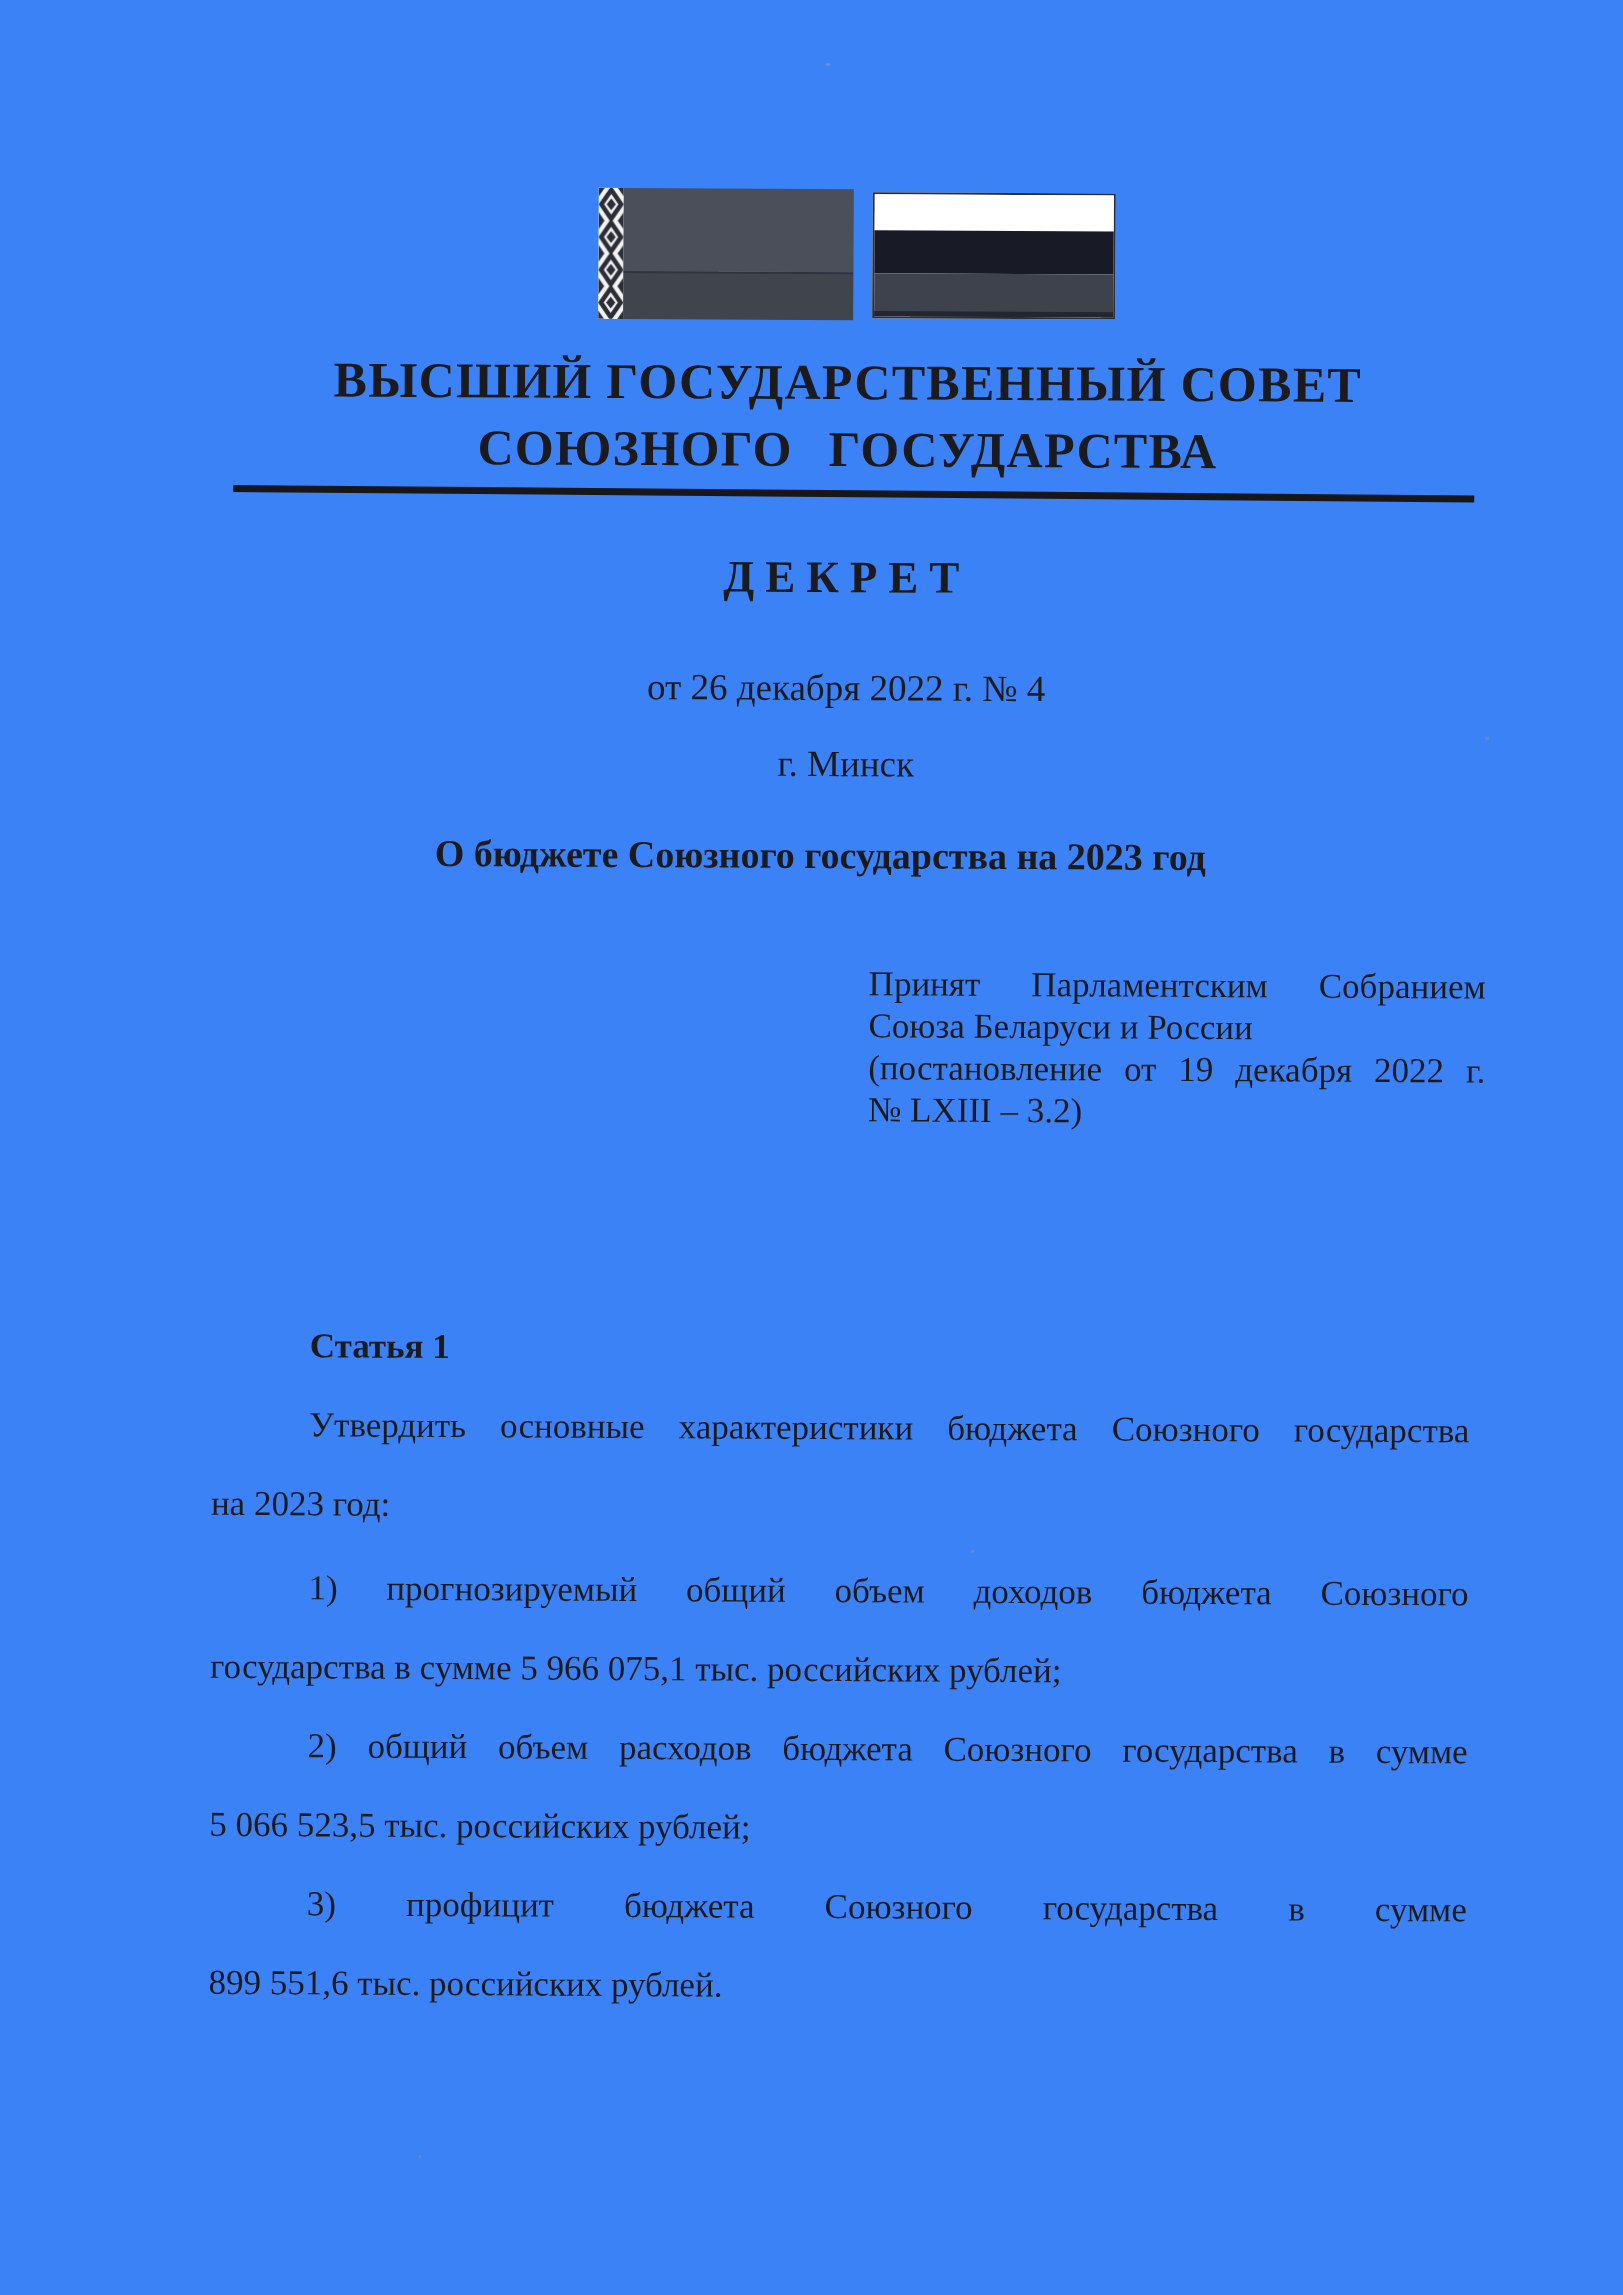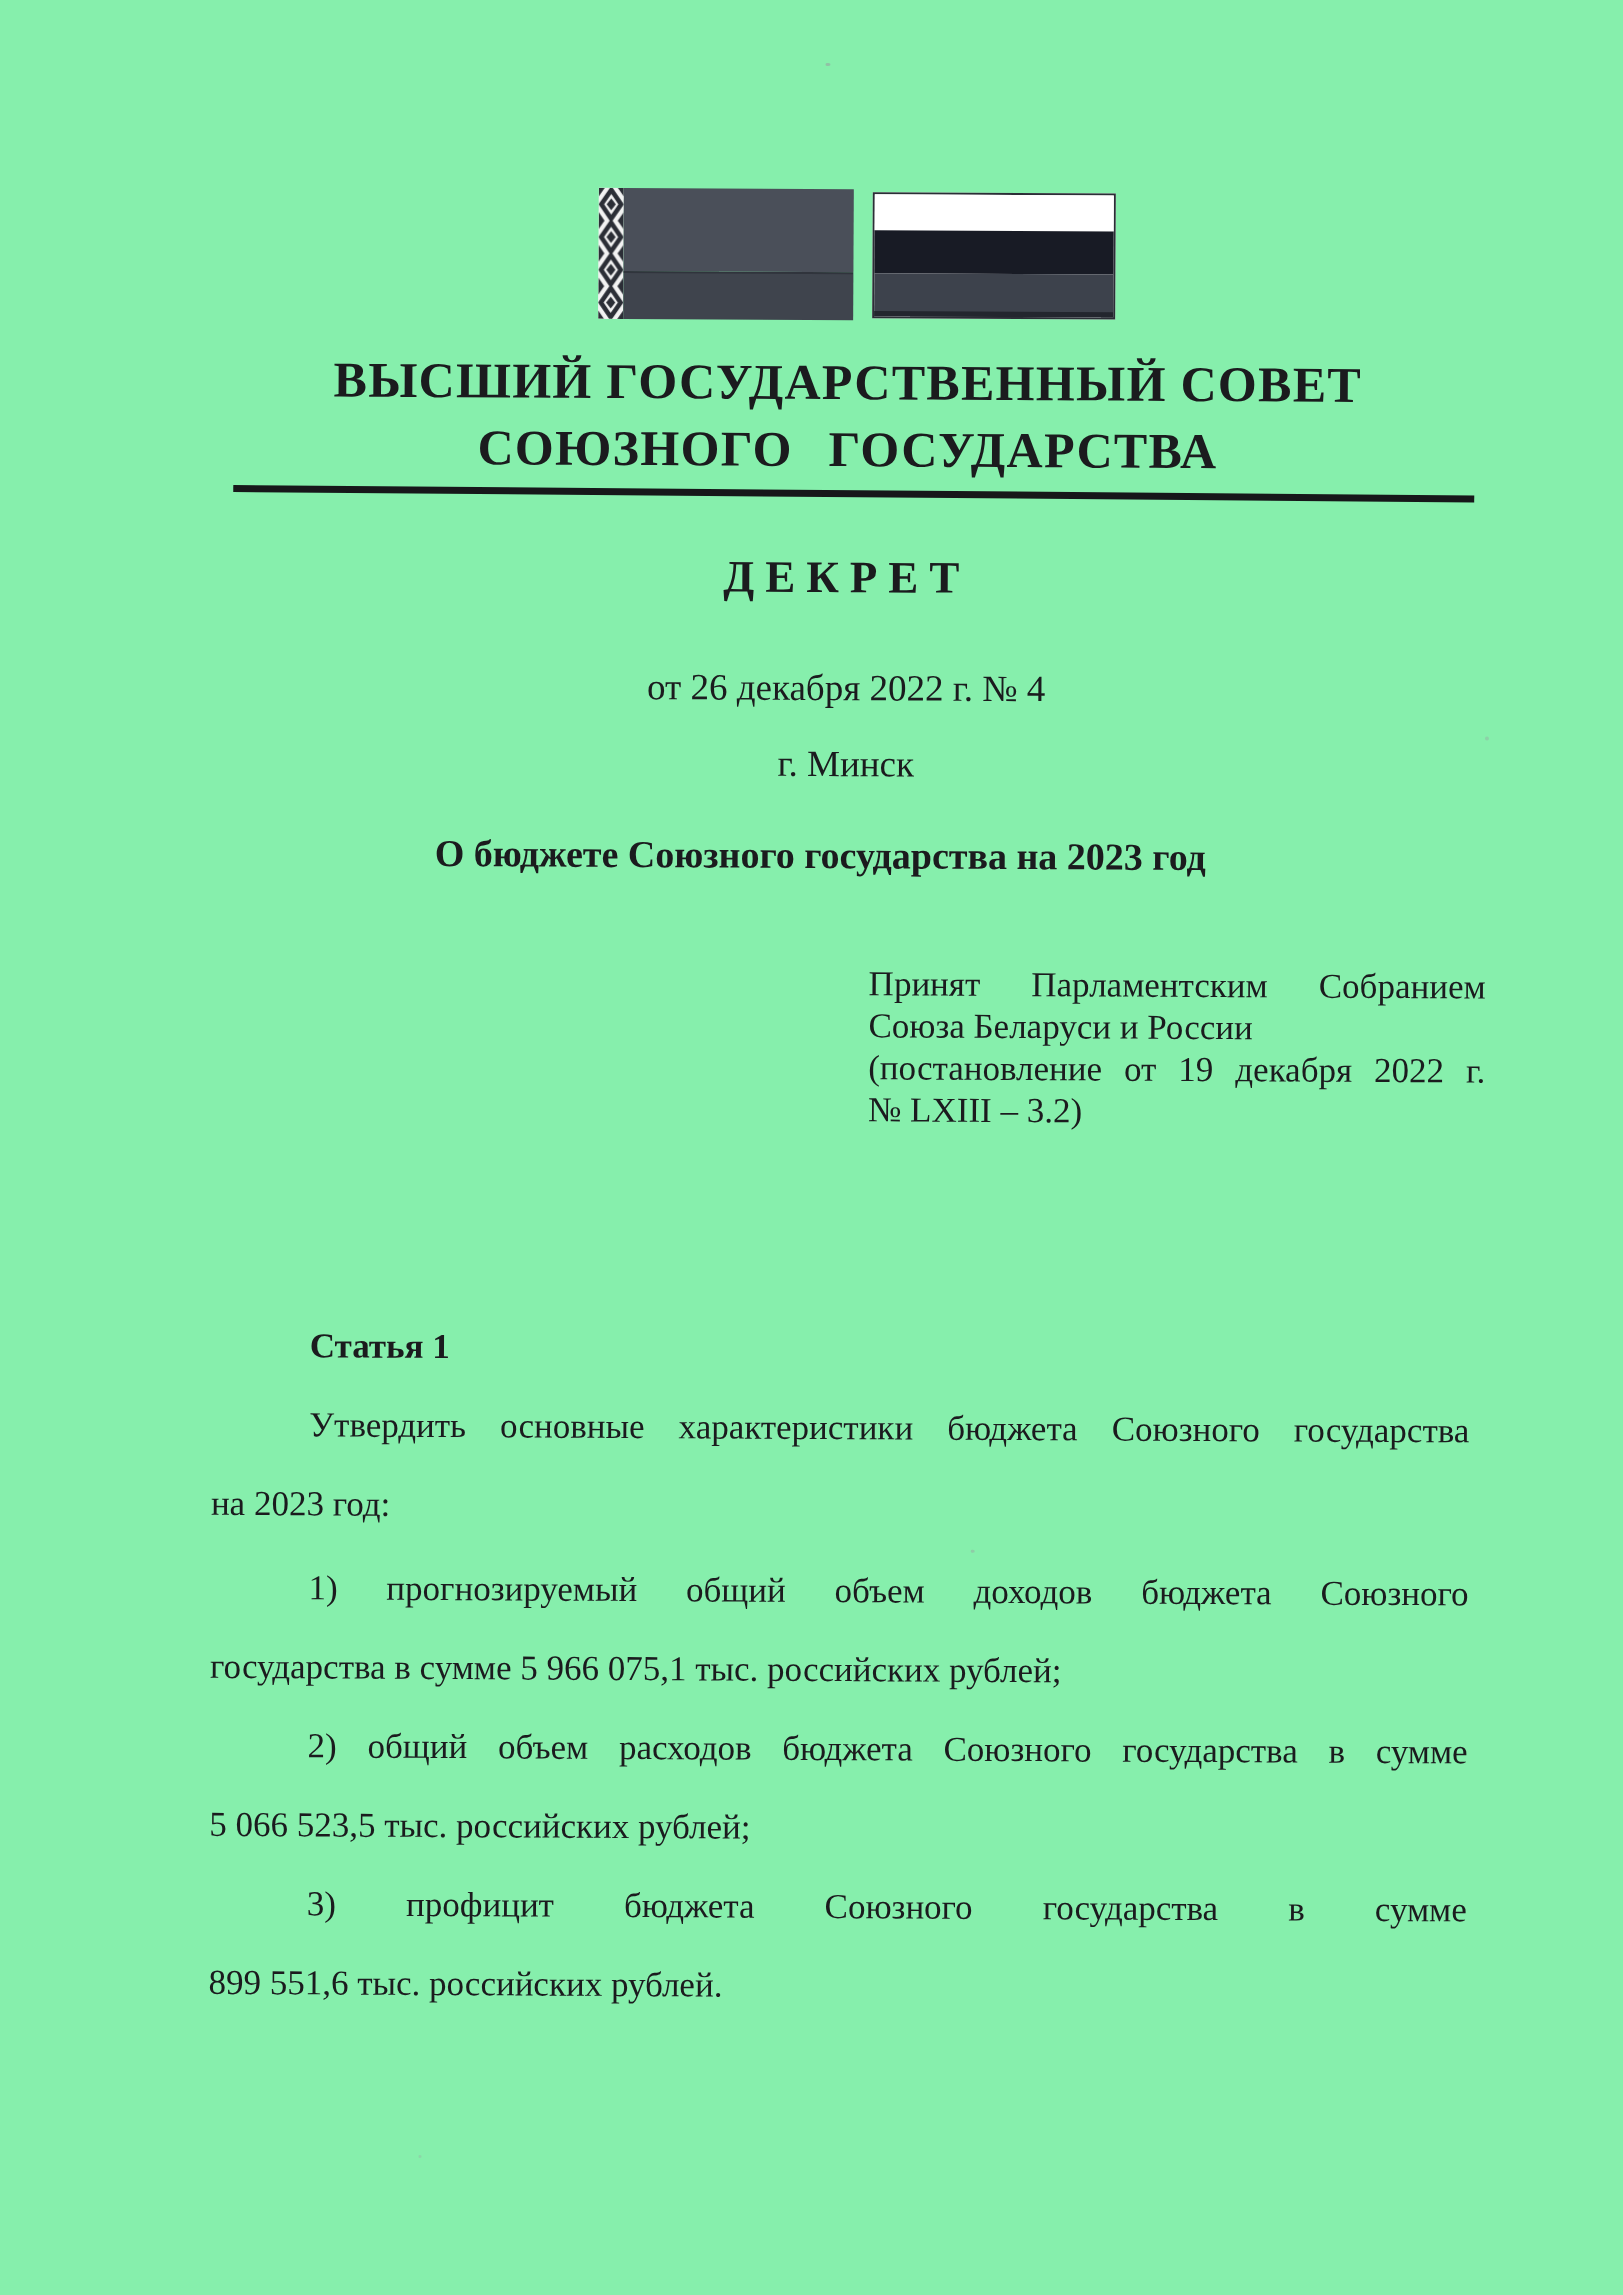--- a/index.html
+++ b/index.html
@@ -4,21 +4,21 @@
 <style>
   html, body {
     margin: 0;
     padding: 0;
     background: #ffffff;
   }
   .page {
     position: relative;
     width: 1623px;
     height: 2295px;
-    background: #86efac;
+    background: #3b82f6;
     overflow: hidden;
     font-family: "Liberation Serif", "DejaVu Serif", serif;
     color: #1b1b1e;
   }
   .scan {
     position: absolute;
     inset: 0;
     transform: rotate(0.3deg);
     transform-origin: 812px 1113px;
   }

